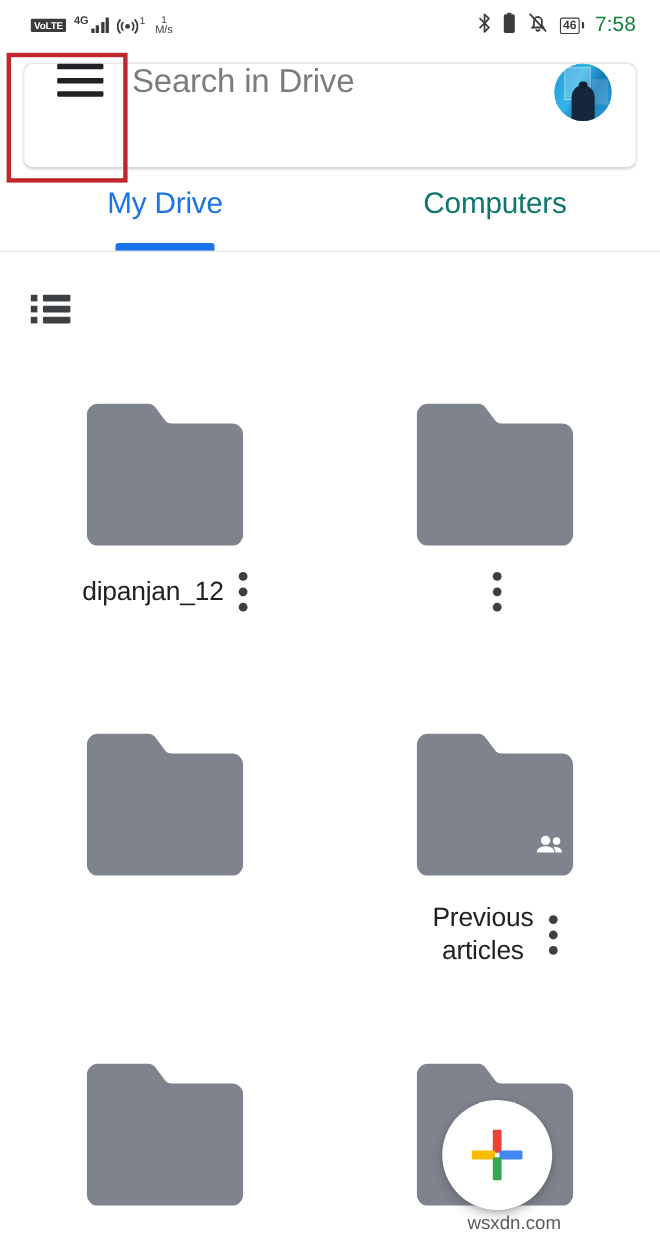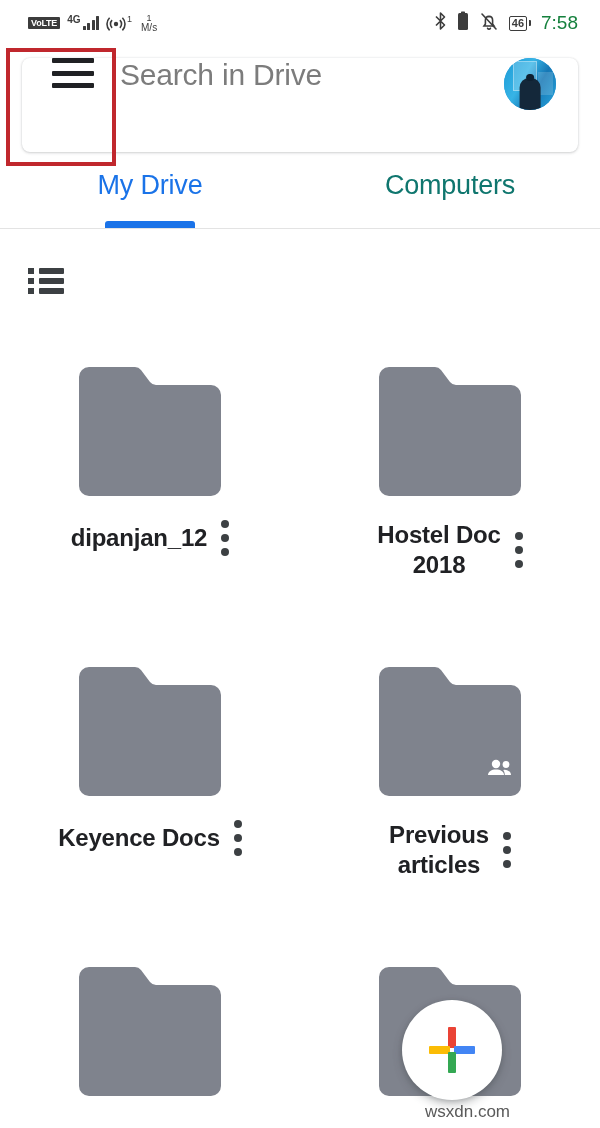--- a/index.html
+++ b/index.html
@@ -298,21 +298,20 @@
     border-radius: 1px;
   }
 
   
   .grid {
     position: absolute;
     top: 330px; left: 0;
     width: 600px;
     height: 798px;
     overflow: hidden;
-    font-weight: bold;
   }
   .grid-row {
     display: flex;
     width: 600px;
     height: 300px;
   }
   .cell {
     flex: 1;
     display: flex;
     flex-direction: column;
@@ -529,45 +528,35 @@
         </div>
       </div>
 
       <div class="cell">
         <div class="folder-icon">
           <svg viewBox="0 0 162 133">
             <path d="M10 12 A10 10 0 0 1 20 2 H66 A8 8 0 0 1 72 5 L81 17 A8 8 0 0 0 87 20 H142 A10 10 0 0 1 152 30 V121 A10 10 0 0 1 142 131 H20 A10 10 0 0 1 10 121 Z" fill="#7f838d"></path>
           </svg>
         </div>
         <div class="cell-footer">
-          <span class="file-name" style="white-space: pre-line;">Hostel Doc
-2018</span>
           <span class="kebab">
               <i></i>
               <i></i>
               <i></i>
             </span>
         </div>
       </div>
     </div>
 
     <div class="grid-row">
       <div class="cell">
         <div class="folder-icon">
           <svg viewBox="0 0 162 133">
             <path d="M10 12 A10 10 0 0 1 20 2 H66 A8 8 0 0 1 72 5 L81 17 A8 8 0 0 0 87 20 H142 A10 10 0 0 1 152 30 V121 A10 10 0 0 1 142 131 H20 A10 10 0 0 1 10 121 Z" fill="#7f838d"></path>
           </svg>
-        </div>
-        <div class="cell-footer">
-          <span class="file-name" style="white-space: pre-line;">Keyence Docs</span>
-          <span class="kebab">
-              <i></i>
-              <i></i>
-              <i></i>
-            </span>
         </div>
       </div>
 
       <div class="cell">
         <div class="folder-icon">
           <svg viewBox="0 0 162 133">
             <path d="M10 12 A10 10 0 0 1 20 2 H66 A8 8 0 0 1 72 5 L81 17 A8 8 0 0 0 87 20 H142 A10 10 0 0 1 152 30 V121 A10 10 0 0 1 142 131 H20 A10 10 0 0 1 10 121 Z" fill="#7f838d"></path>
           </svg>
           <span class="shared-badge">
             <svg viewBox="0 0 30 24" fill="#ffffff">

